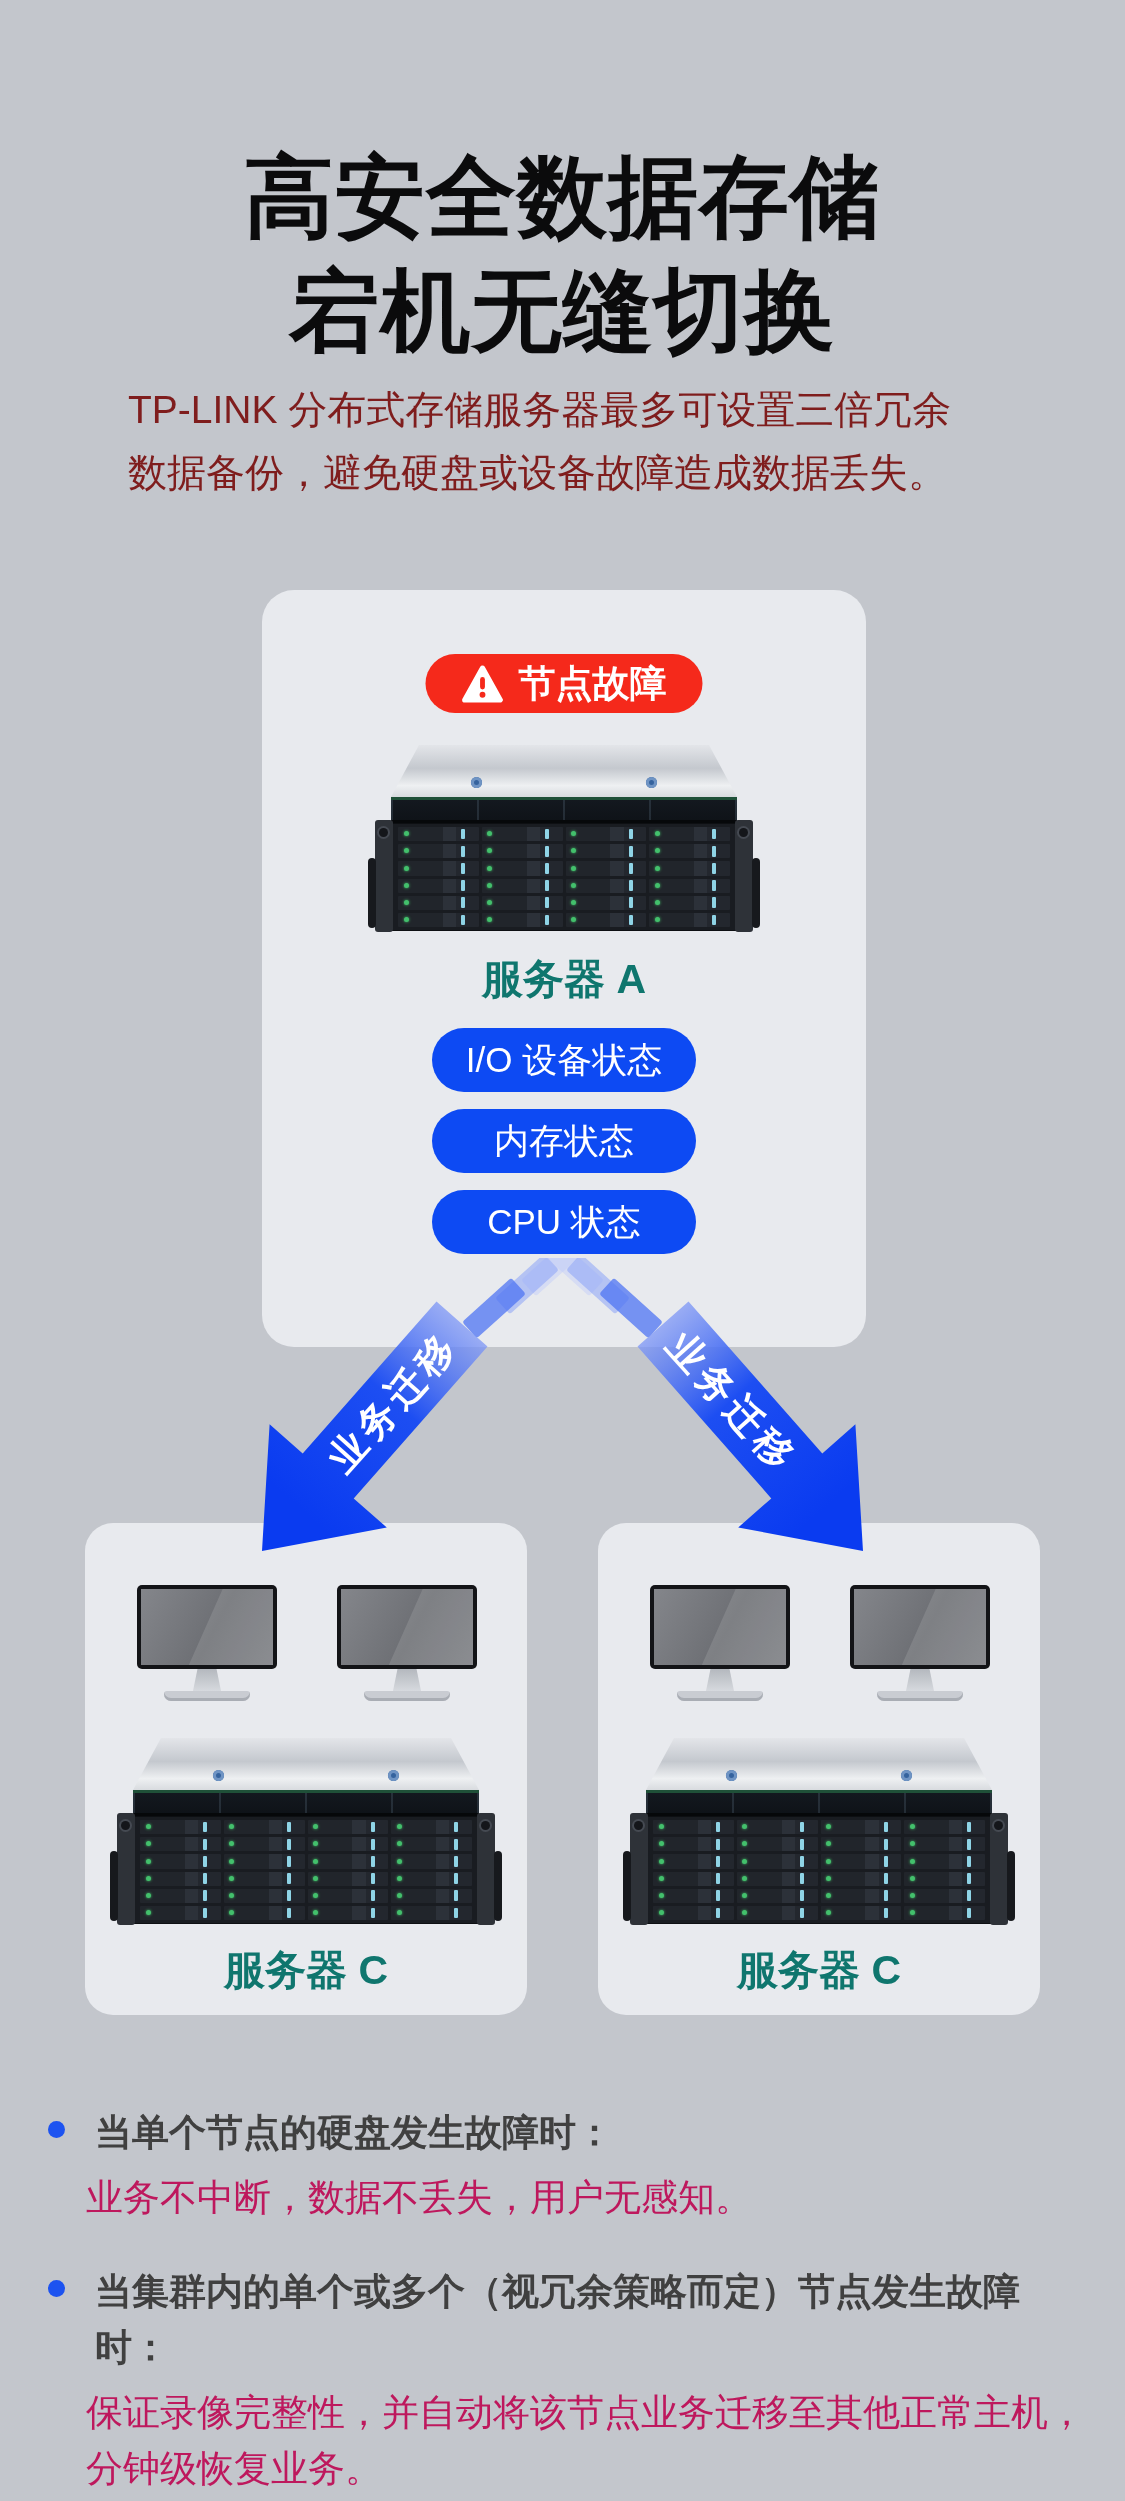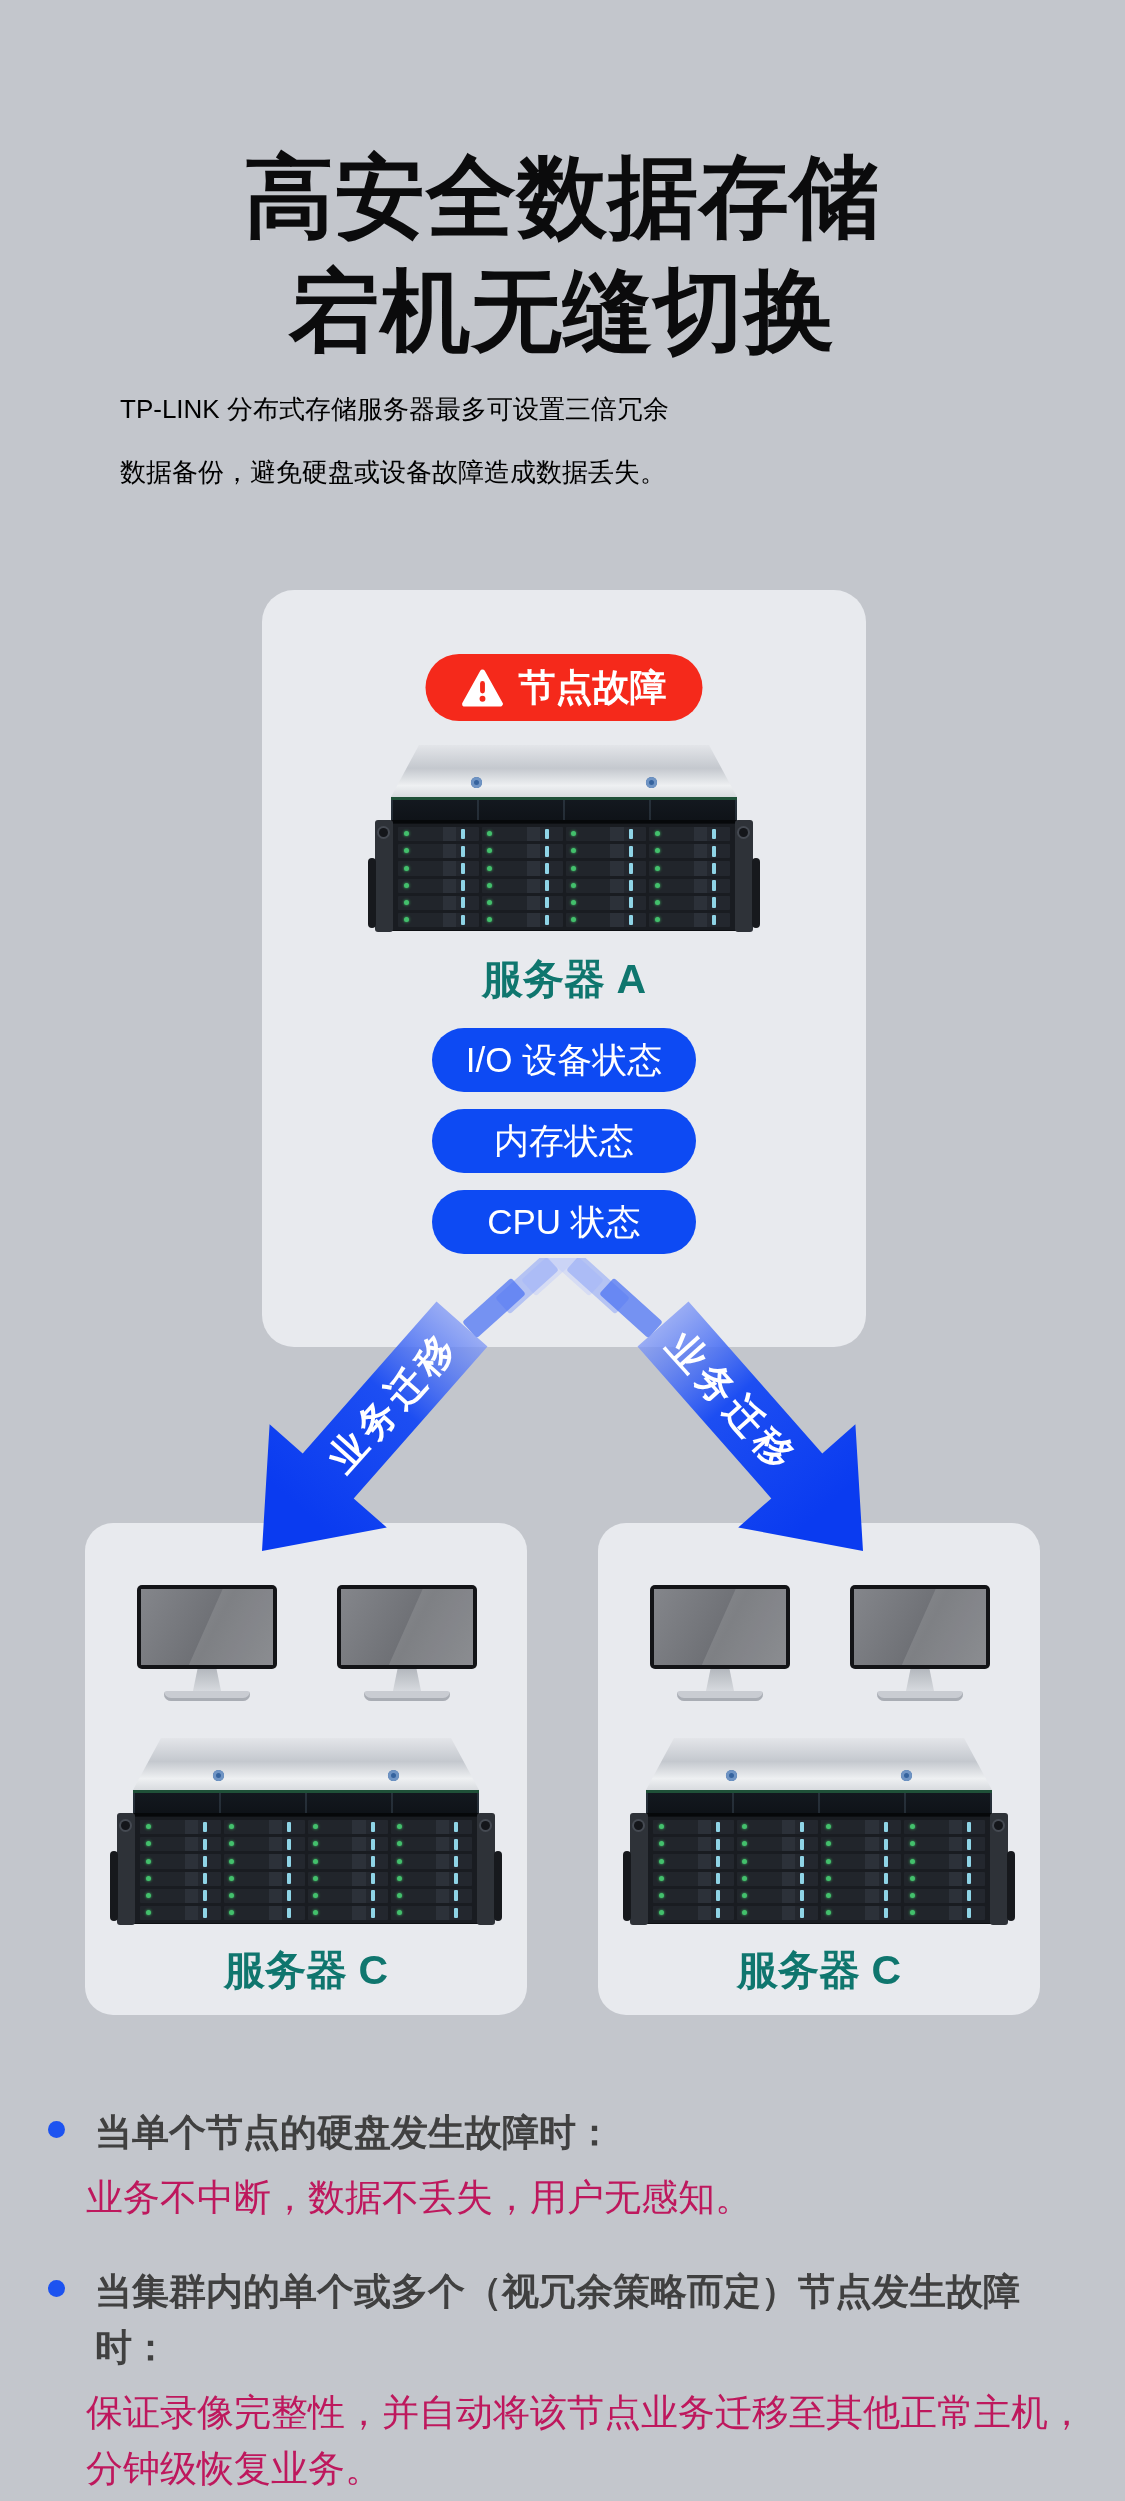--- a/index.html
+++ b/index.html
@@ -2,32 +2,32 @@
 <html><head>
 <meta charset="utf-8">
 <style>
   html,body{margin:0;padding:0;}
   body{font-family:"Liberation Sans",sans-serif;}
   .canvas{position:relative;width:1125px;height:2501px;background:#c3c6cc;overflow:hidden;}
 
   
   .title{position:absolute;top:104px;left:0;width:100%;text-align:center;
          font-size:90px;line-height:114px;font-weight:900;color:#0b0b0c;letter-spacing:1px;margin-top:36px;}
-  .subtitle{position:absolute;top:378px;left:120px;width:940px;
-            font-size:26px;line-height:63px;color:#000000;}
+  .subtitle{position:absolute;top:378px;left:128px;width:940px;
+            font-size:39px;line-height:63px;color:#7f1d1d;}
 
   
   .card{position:absolute;background:#e8eaee;border-radius:32px;}
   .card-main{left:262px;top:590px;width:604px;height:757px;}
   .card-left{left:85px;top:1523px;width:442px;height:492px;border-radius:28px;}
   .card-right{left:598px;top:1523px;width:442px;height:492px;border-radius:28px;}
 
   
   .badge{position:absolute;top:64px;left:50%;transform:translateX(-50%);
-         height:67px;padding:0 36px;background:#f5291b;border-radius:40px;
+         height:59px;padding:0 36px;background:#f5291b;border-radius:40px;
          display:flex;align-items:center;gap:15px;white-space:nowrap;text-align:center;}
   .badge .txt{color:#ffffff;font-size:37px;font-weight:700;}
   .badge svg{display:block;}
 
   
   .pills{position:absolute;top:438px;left:0;width:100%;}
   .pill{width:264px;height:64px;margin:0 auto 17px;background:#0d4af3;border-radius:36px;
         display:flex;align-items:center;justify-content:center;
         color:#ffffff;font-size:35px;font-weight:400;white-space:nowrap;}
 

